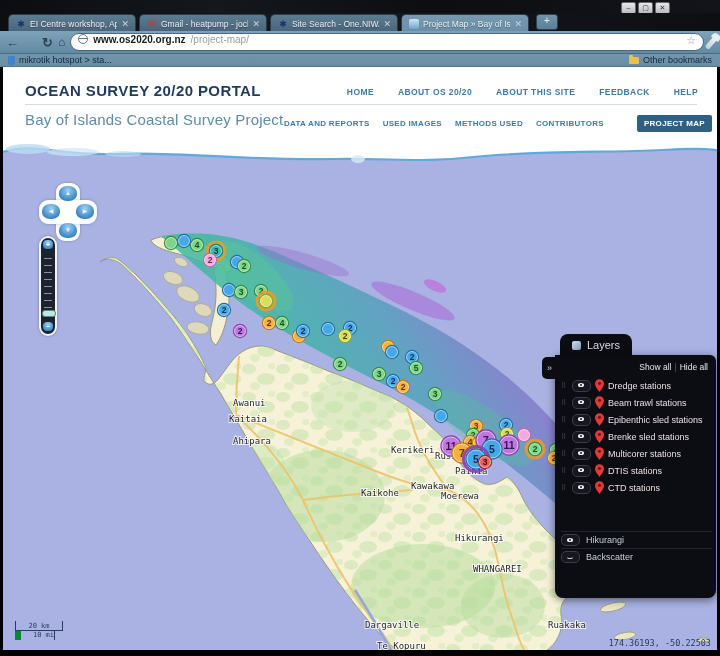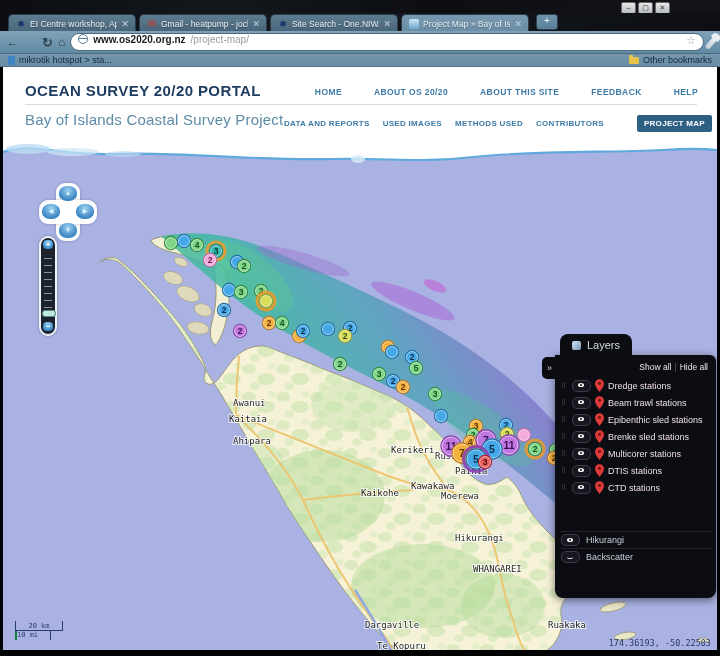--- a/index.html
+++ b/index.html
@@ -46,21 +46,21 @@
     background:#e8eef2;border-radius:4px 4px 0 0;}
   #bookmarksbar{left:0;top:54px;width:720px;height:13px;background:linear-gradient(#7496ac,#6a8da4);
     border-bottom:1px solid #55748a;box-sizing:border-box;display:flex;align-items:center;padding:0 8px;font-size:9px;color:#14283a;}
   .doc-icon{width:7px;height:9px;background:#3f85c8;border-radius:1px;margin-right:4px;}
   .folder-icon{width:10px;height:7px;background:#e8c24a;border-radius:1px 2px 1px 1px;margin-right:4px;position:relative;}
   .folder-icon::before{content:"";position:absolute;top:-2px;left:0;width:4px;height:2px;background:#e8c24a;border-radius:1px 1px 0 0;}
   #bm-right{margin-left:auto;display:flex;align-items:center;}
   
   #page-white{left:3px;top:67px;width:714px;height:74px;background:#fff;}
   #site-title{left:25px;top:82px;font-size:15px;font-weight:bold;color:#1d3a5f;letter-spacing:.4px;}
-  #top-nav{right:22px;top:87px;display:flex;gap:32px;}
+  #top-nav{right:22px;top:87px;display:flex;gap:24px;}
   #top-nav span{font-size:8.5px;font-weight:bold;color:#3d7aa6;letter-spacing:.4px;}
   #header-rule{left:25px;top:104px;width:672px;height:1px;background:#d5dde2;}
   #site-subtitle{left:25px;top:111px;font-size:15px;color:#5e8ba8;letter-spacing:.2px;}
   #sub-nav{right:8px;top:115px;display:flex;gap:13px;align-items:center;}
   #sub-nav span{font-size:8px;font-weight:bold;color:#3d7aa6;letter-spacing:.3px;}
   #sub-nav span.active{background:#2e6084;color:#fff;padding:4px 7px;border-radius:2px;margin-left:20px;}
   
   #waveband{left:3px;top:140px;width:714px;height:27px;background:#fff;}
   
   #map{left:3px;top:166px;width:714px;height:484px;background:#a9b2e2;}
@@ -79,22 +79,22 @@
   .zoom-btn{position:absolute;left:2px;width:10px;height:9px;border-radius:4px;
     background:radial-gradient(circle at 50% 30%,#9ed2f2,#3b86c4 75%);
     color:#fff;font-size:7px;line-height:9px;text-align:center;font-weight:bold;}
   #zoom-track{position:absolute;left:3px;top:14px;width:8px;height:66px;
     background:repeating-linear-gradient(#1c222e 0 6px,#8a93a5 6px 7px);}
   #zoom-handle{position:absolute;left:1px;top:72px;width:12px;height:5px;background:#bfe9de;border-radius:3px;border:1px solid #5a8a80;}
   
   #scalebar{left:12px;top:455px;width:50px;color:#2c3a66;font-size:7px;font-family:"DejaVu Sans Mono",monospace;}
   #scale-km{border-bottom:1px solid #2c3a66;border-left:1px solid #2c3a66;border-right:1px solid #2c3a66;
     height:9px;width:46px;text-align:center;line-height:10px;}
-  #scale-mi{border-left:2px solid #15803d;border-right:1px solid #2c3a66;
-    height:9px;width:33px;text-align:left;line-height:8px;}
+  #scale-mi{border-left:6px solid #15803d;border-right:1px solid #2c3a66;
+    height:9px;width:33px;text-align:right;line-height:8px;}
   #coords{right:6px;top:472px;color:#2c3a66;font-size:8.5px;font-family:"DejaVu Sans Mono",monospace;}
   
   #layers-tab{left:557px;top:168px;height:22px;padding:0 12px;background:#0c0d12;
     border-radius:8px 8px 0 0;display:flex;align-items:center;gap:6px;}
   .layers-cube{width:9px;height:9px;background:linear-gradient(135deg,#cfe0ef,#7d9ab5);border-radius:2px;}
   #layers-tab span{color:#d6dbe3;font-size:11px;}
   #layers-panel{left:552px;top:189px;width:161px;height:243px;background:#0c0d12;
     border-radius:0 6px 8px 8px;box-shadow:0 2px 8px rgba(0,0,0,.5);}
   #collapse-nub{position:absolute;left:-13px;top:2px;width:15px;height:22px;background:#0c0d12;
     border-radius:5px 0 0 5px;color:#cfd4dd;font-size:9px;line-height:22px;text-align:center;}

